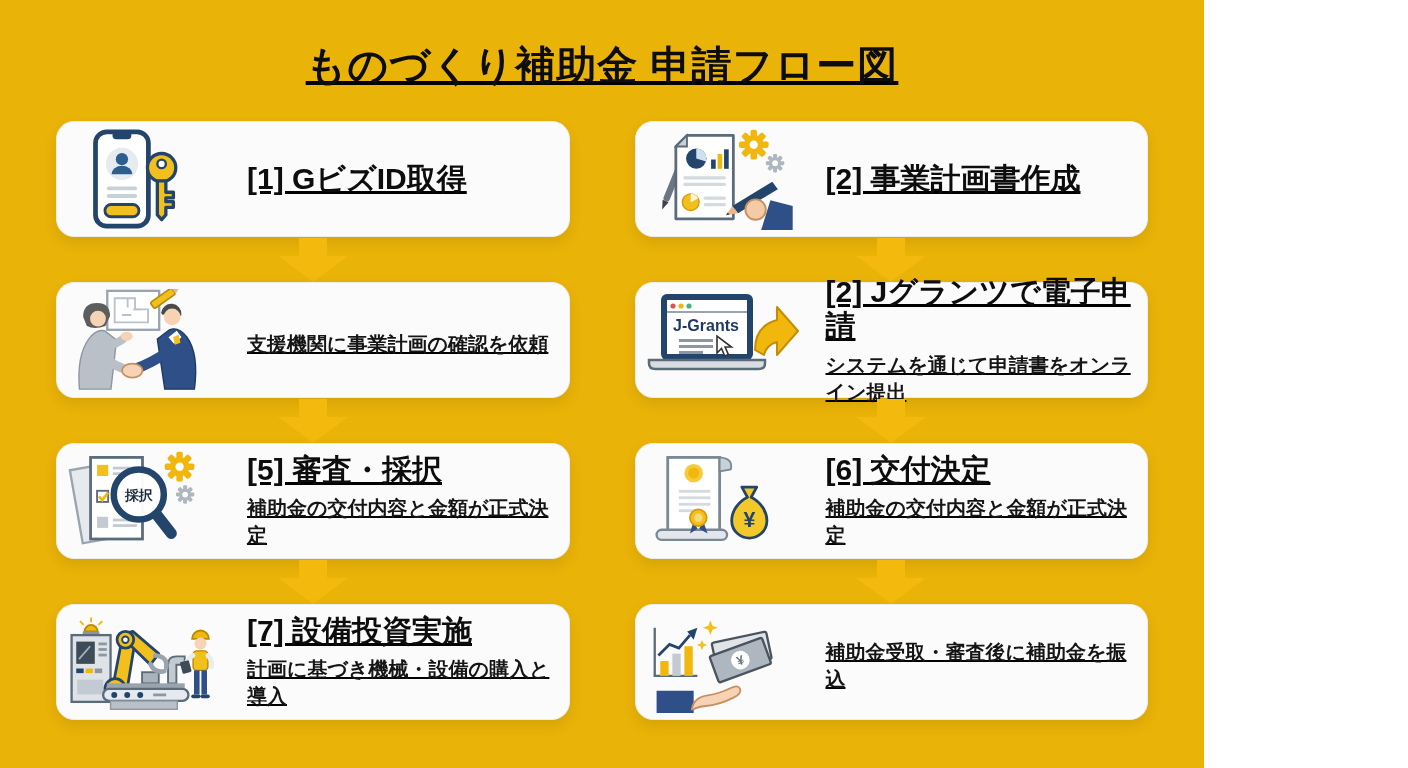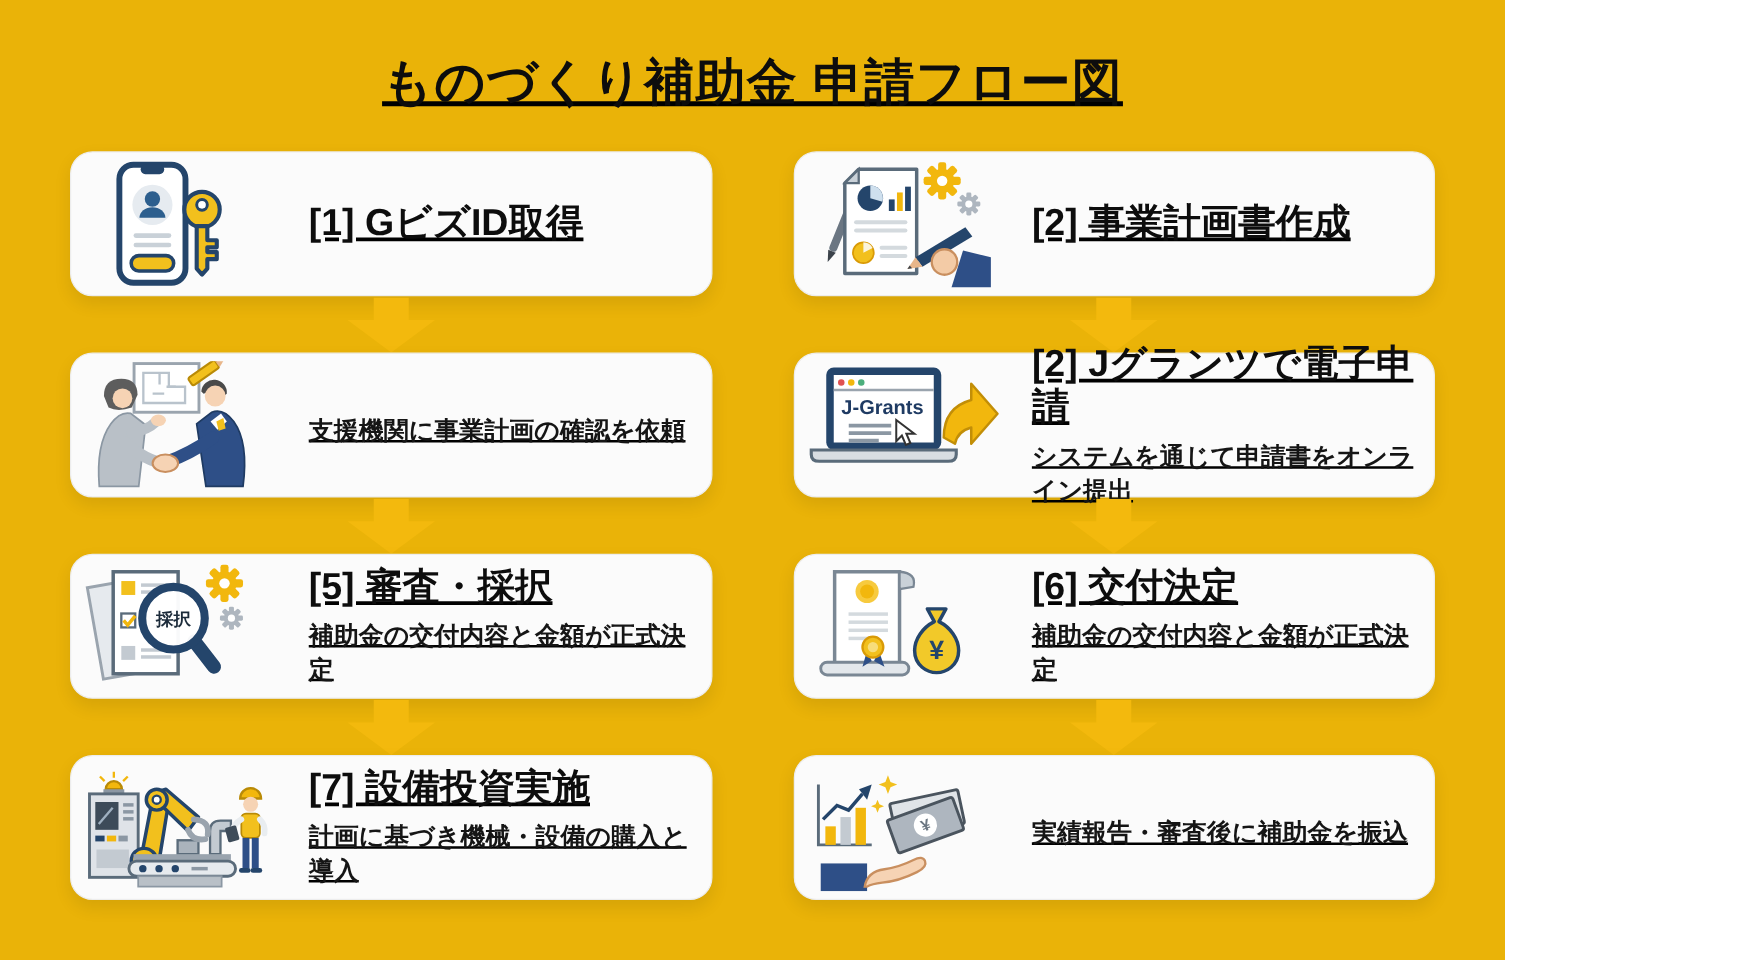--- a/index.html
+++ b/index.html
@@ -341,19 +341,19 @@
             <g transform="rotate(-20 102 52)">
               <rect x="72" y="38" width="60" height="30" rx="2" fill="#aeb6bf" stroke="#4a545e" stroke-width="2.5"></rect>
               <circle cx="102" cy="53" r="10" fill="#fff"></circle>
               <text x="102" y="58" font-size="14" font-weight="bold" fill="#6b7682" text-anchor="middle">¥</text>
             </g>
             <rect x="12" y="86" width="40" height="24" fill="#2e4f87"></rect>
             <path d="M50 106 q2 -13 17 -15 q13 -2 25 -8 q8 -4 10 1 q2 5 -7 9.5 q-16 8 -30 9 q-9 1 -13 3.5 z" fill="#f6d3b4" stroke="#c98f5f" stroke-width="2"></path>
           </svg>
         </div>
         <div class="texts">
-          <div class="step-subtitle">実績報告・審査後に補助金を振込</div>
+          <div class="step-subtitle">補助金受取・審査後に補助金を振込</div>
         </div>
       </div>
 
     </div>
   </div>
 </div>
 
 </body></html>

